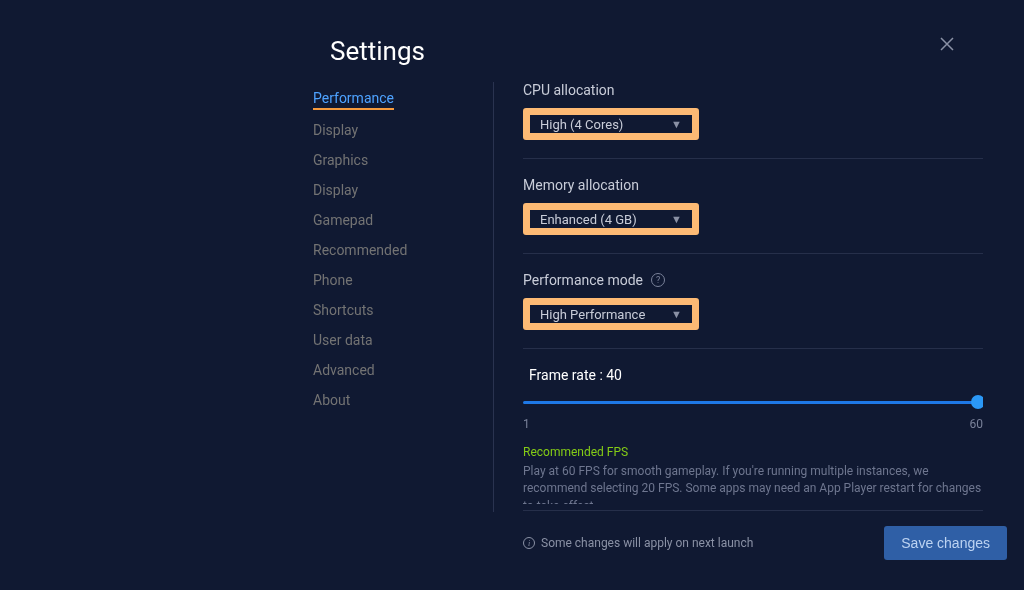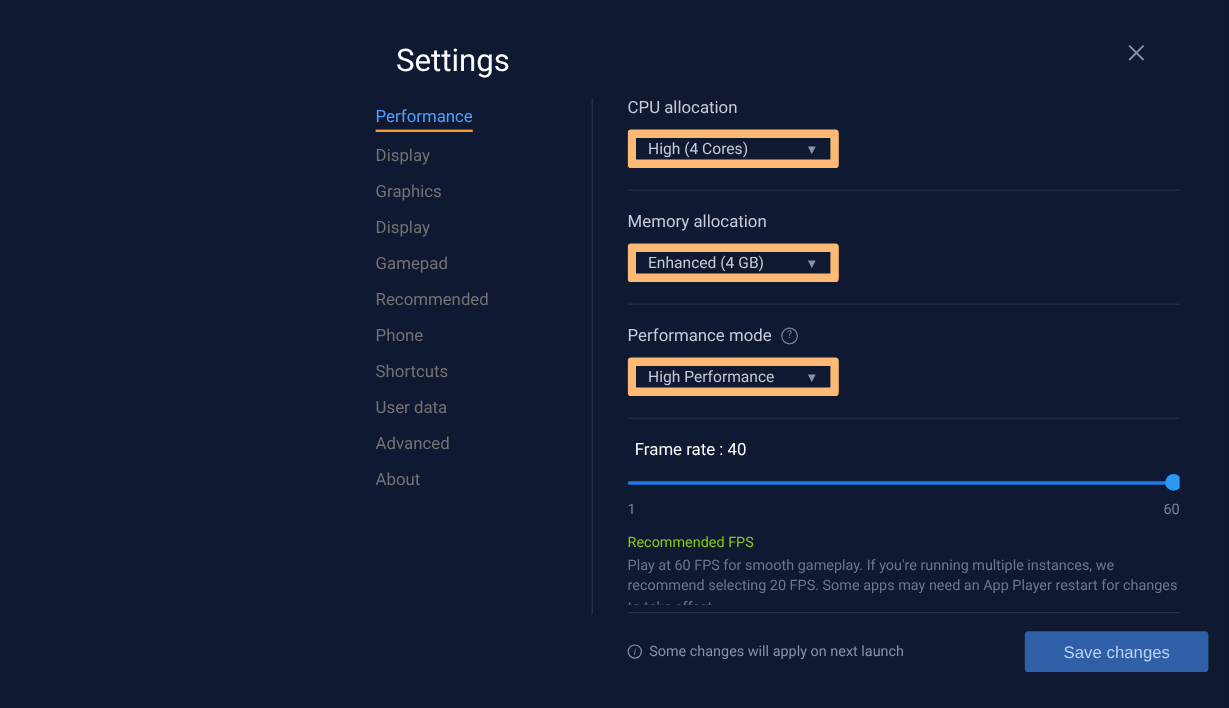--- a/index.html
+++ b/index.html
@@ -187,21 +187,21 @@
     justify-content: center;
     font-size: 8px;
     color: #8a91a5;
     font-style: italic;
     font-family: serif;
   }
   .save-btn {
     background: #2f5fa6;
     color: #bcd3f2;
     font-size: 14px;
-    padding: 9px 32px;
+    padding: 9px 17px;
     border: none;
     border-radius: 3px;
     cursor: pointer;
   }
   .footer-divider {
     position: absolute;
     left: 368px;
     top: 510px;
     width: 460px;
     height: 1px;

